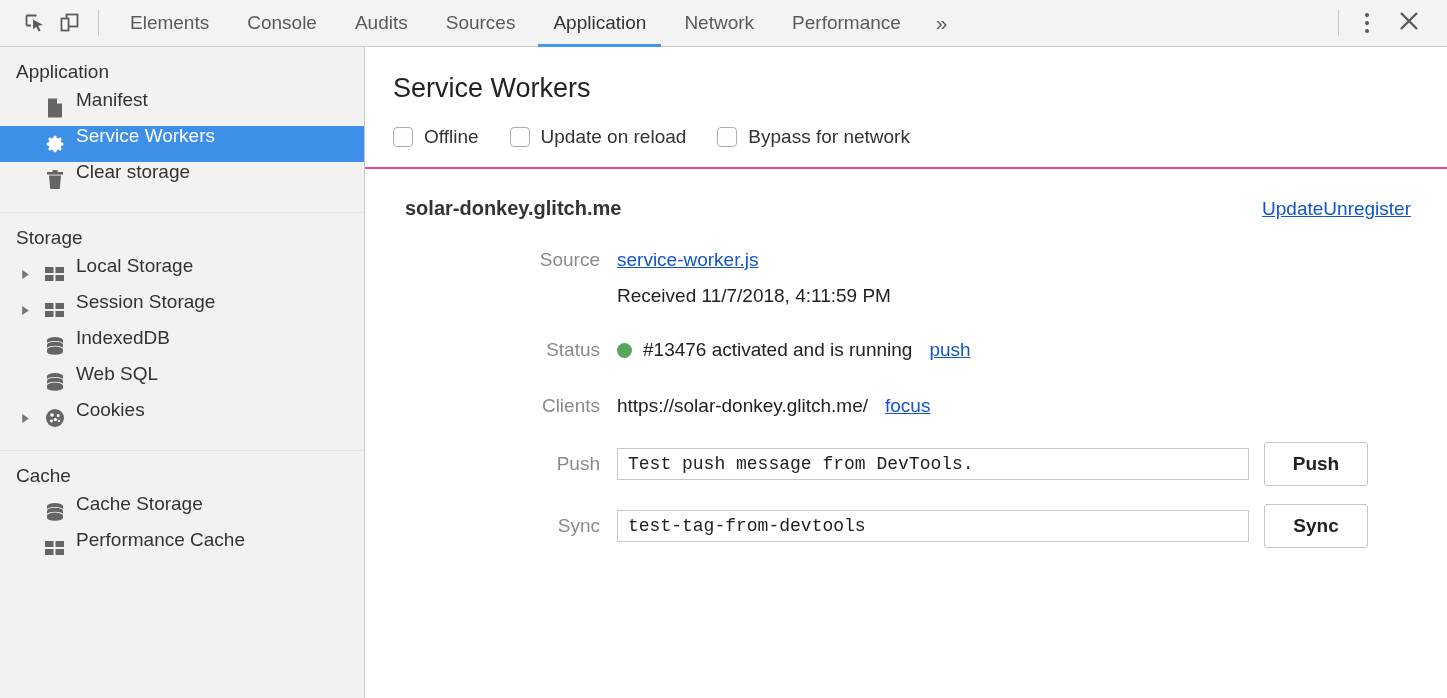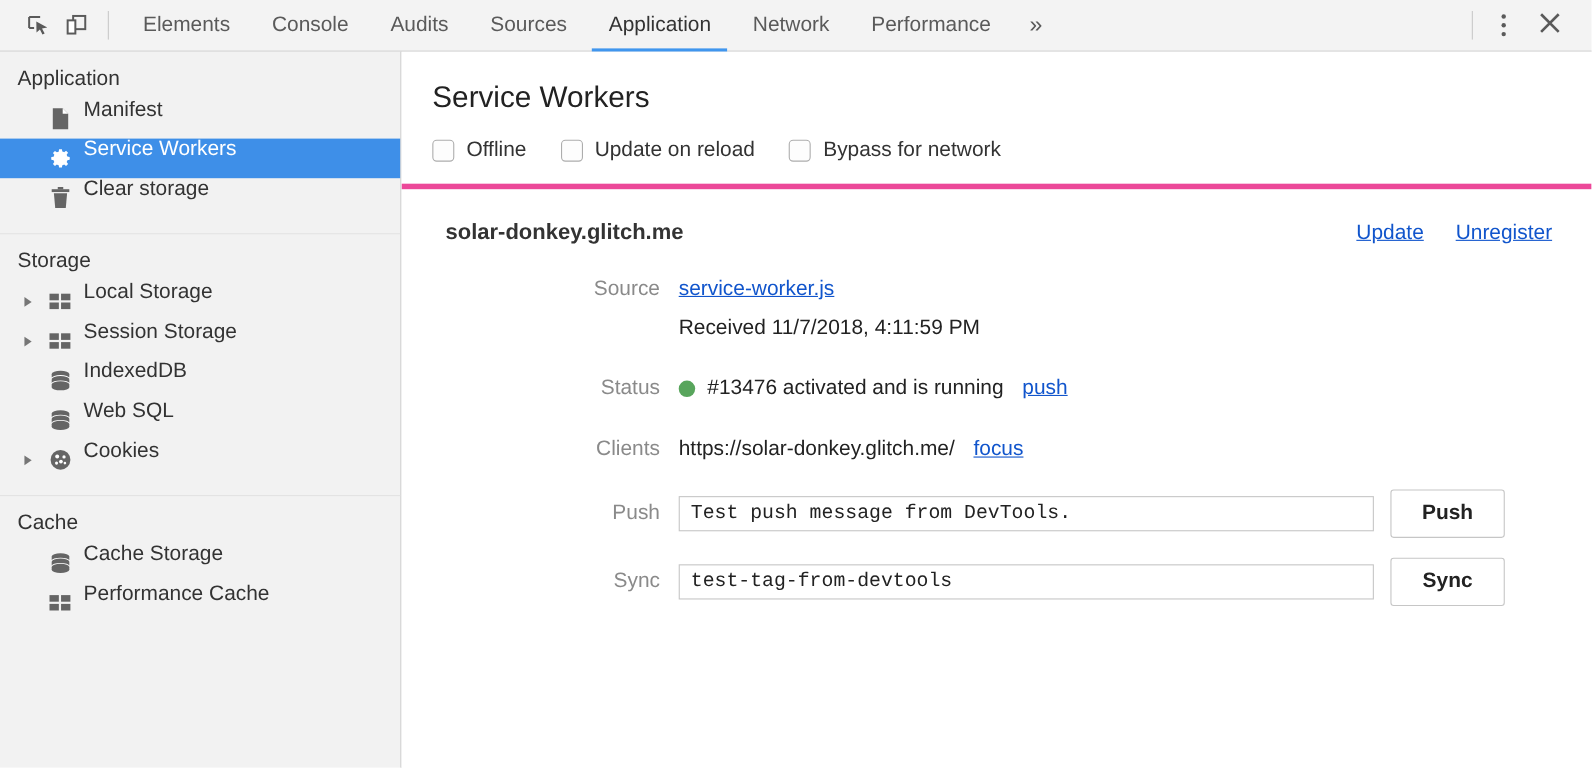--- a/index.html
+++ b/index.html
@@ -105,21 +105,21 @@
     background: #ffffff;
     overflow: hidden;
     position: relative;
   }
   .panel-head { padding: 26px 0 0 28px; }
   .panel-title { font-size: 27px; color: #222; font-weight: normal; }
   .opt-row {
     display: flex;
     align-items: flex-start;
     padding: 22px 0 19px 28px;
-    border-bottom: 5px solid #ec4899;
+    border-bottom: 2px solid #ec4899;
   }
   .opt {
     display: flex; align-items: center;
     margin-right: 31px;
     cursor: pointer;
     font-size: 19px;
     color: #333;
     white-space: nowrap;
   }
   .cbx {
@@ -131,21 +131,21 @@
   }
 
   .worker { padding: 28px 28px 0 28px; }
   .worker-head {
     display: flex;
     align-items: baseline;
     padding-left: 12px;
     padding-right: 8px;
   }
   .worker-origin { font-size: 20px; font-weight: bold; color: #333; }
-  .worker-actions { margin-left: auto; display: flex; gap: 29px; }
+  .worker-actions { margin-left: auto; display: flex; }
   a.link {
     color: #1155cc;
     text-decoration: underline;
     font-size: 19px;
     cursor: pointer;
   }
 
   .rows { margin-top: 21px; }
   .row {
     display: flex;

